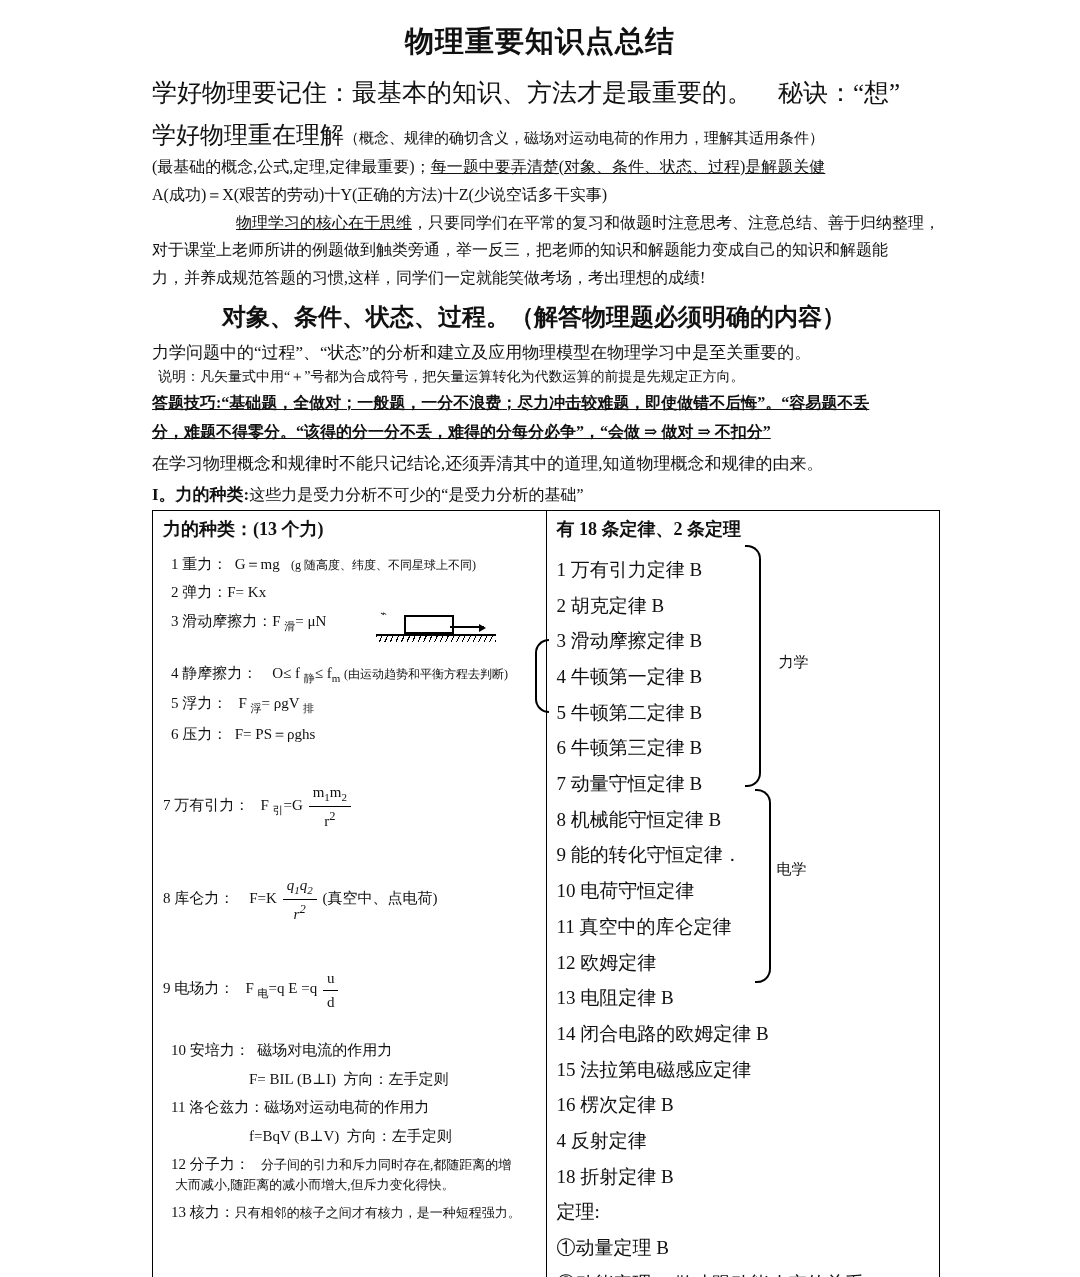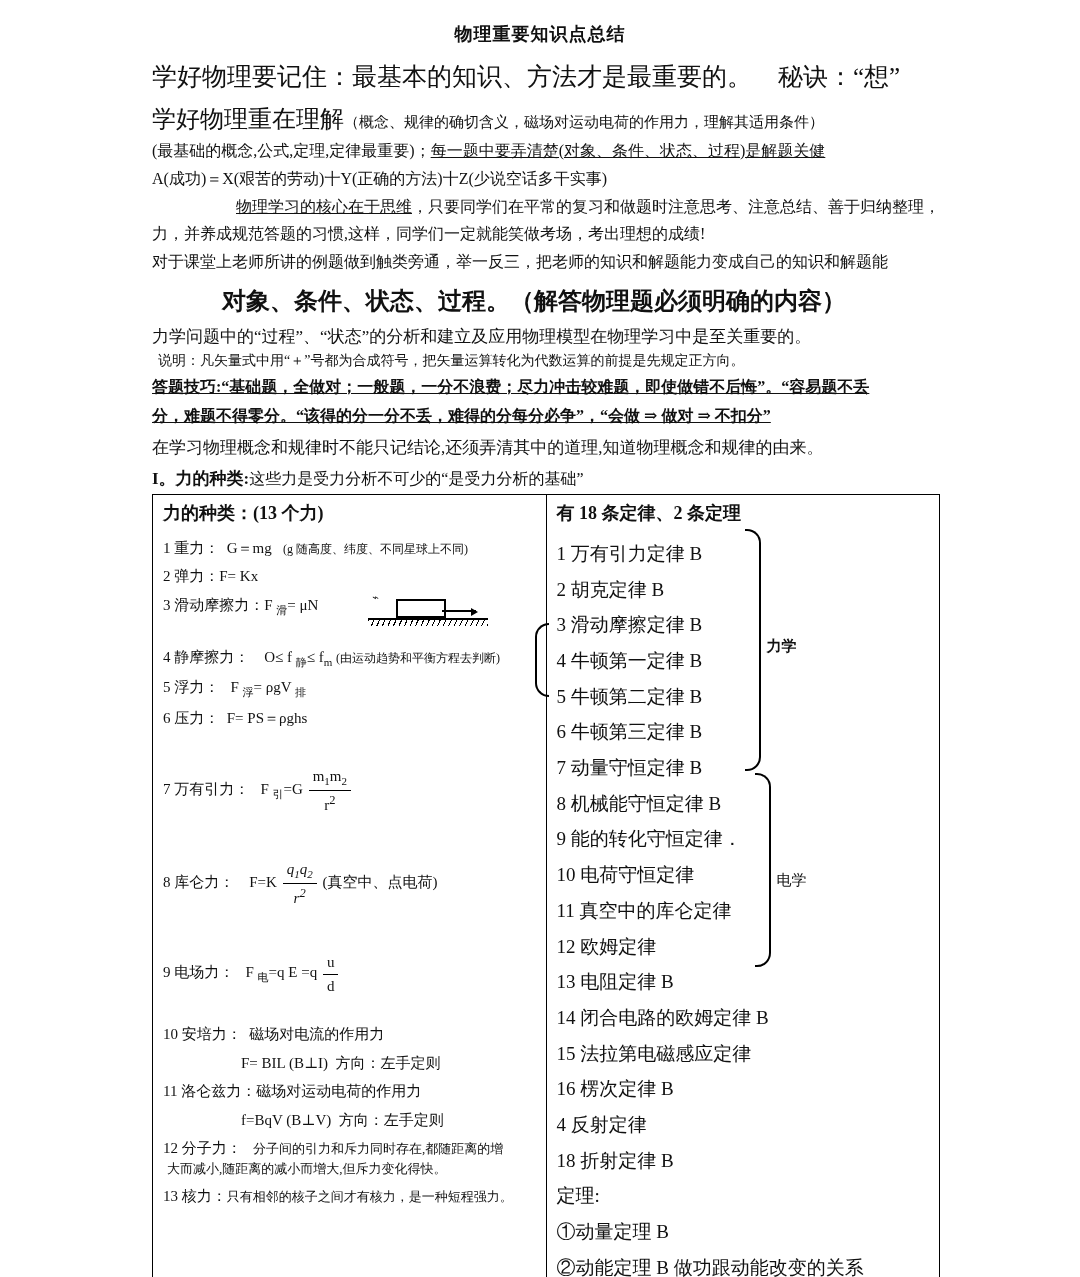--- a/index.html
+++ b/index.html
@@ -16,21 +16,21 @@
   }
   .page {
     position: relative;
     width: 1080px;
     height: 1277px;
     padding: 0;
     box-sizing: border-box;
   }
   .doc-title {
     text-align: center;
-    font-size: 18px;
+    font-size: 29px;
     font-weight: bold;
     margin: 22px 0 10px 0;
     letter-spacing: 1px;
   }
   .content {
     padding: 0 140px 0 152px;
     box-sizing: border-box;
   }
   .line-h1 {
     font-size: 25px;
@@ -109,21 +109,21 @@
   }
   td.col-left { width: 50%; }
   td.col-right { width: 50%; }
   .th {
     font-size: 18px;
     font-weight: bold;
     padding-bottom: 6px;
   }
   .item {
     font-size: 15px;
-    margin: 6px 0;
+    margin: 6px 8px;
     line-height: 1.5;
     position: relative;
   }
   .item .sub {
     font-size: 11px;
     vertical-align: sub;
   }
   .item .tiny {
     font-size: 12px;
   }
@@ -244,22 +244,22 @@
 
     <div class="para">
       <span>(最基础的概念,公式,定理,定律最重要)；</span><span class="u">每一题中要弄清楚(对象、条件、状态、过程)是解题关健</span>
     </div>
 
     <div class="para">A(成功)＝X(艰苦的劳动)十Y(正确的方法)十Z(少说空话多干实事)</div>
 
     <div class="para indent">
       <span class="u">物理学习的核心在于思维</span><span>，只要同学们在平常的复习和做题时注意思考、注意总结、善于归纳整理，</span>
     </div>
+    <div class="para">对于课堂上老师所讲的例题做到触类旁通，举一反三，把老师的知识和解题能力变成自己的知识和解题能</div>
     <div class="para">力，并养成规范答题的习惯,这样，同学们一定就能笑做考场，考出理想的成绩!</div>
-    <div class="para">对于课堂上老师所讲的例题做到触类旁通，举一反三，把老师的知识和解题能力变成自己的知识和解题能</div>
 
     <div class="center-big2">对象、条件、状态、过程。（解答物理题必须明确的内容）</div>
 
     <div class="body-wide">力学问题中的“过程”、“状态”的分析和建立及应用物理模型在物理学习中是至关重要的。</div>
 
     <div class="note">说明：凡矢量式中用“＋”号都为合成符号，把矢量运算转化为代数运算的前提是先规定正方向。</div>
 
     <div class="tip u">答题技巧:“基础题，全做对；一般题，一分不浪费；尽力冲击较难题，即使做错不后悔”。“容易题不丢</div>
     <div class="tip u">分，难题不得零分。“该得的分一分不丢，难得的分每分必争”，“会做 ⇒ 做对 ⇒ 不扣分”</div>
 
@@ -369,24 +369,24 @@
           <div class="item-r">15 法拉第电磁感应定律</div>
           <div class="item-r">16 楞次定律 B</div>
           <div class="item-r">4 反射定律</div>
           <div class="item-r">18 折射定律 B</div>
 
           <div class="item-r">定理:</div>
           <div class="item-r">①动量定理 B</div>
           <div class="item-r">②动能定理 B 做功跟动能改变的关系</div>
 
           <div class="brace-line" style="left:198px; top:34px; width:14px; height:238px;"></div>
-          <div class="brace-label" style="left:220px; top:142px;font-weight:bold;">力学</div>
+          <div class="brace-label" style="left:232px; top:142px;">力学</div>
 
           <div class="brace-line" style="left:208px; top:278px; width:14px; height:190px;"></div>
-          <div class="brace-label" style="left:230px; top:376px;">电学</div>
+          <div class="brace-label" style="left:230px; top:349px;">电学</div>
 
           <div class="left-brace-line" style="left:-12px; top:128px; width:12px; height:70px;"></div>
         </td>
       </tr>
     </tbody>
       </table>
 
   </div>
 </div>
 

